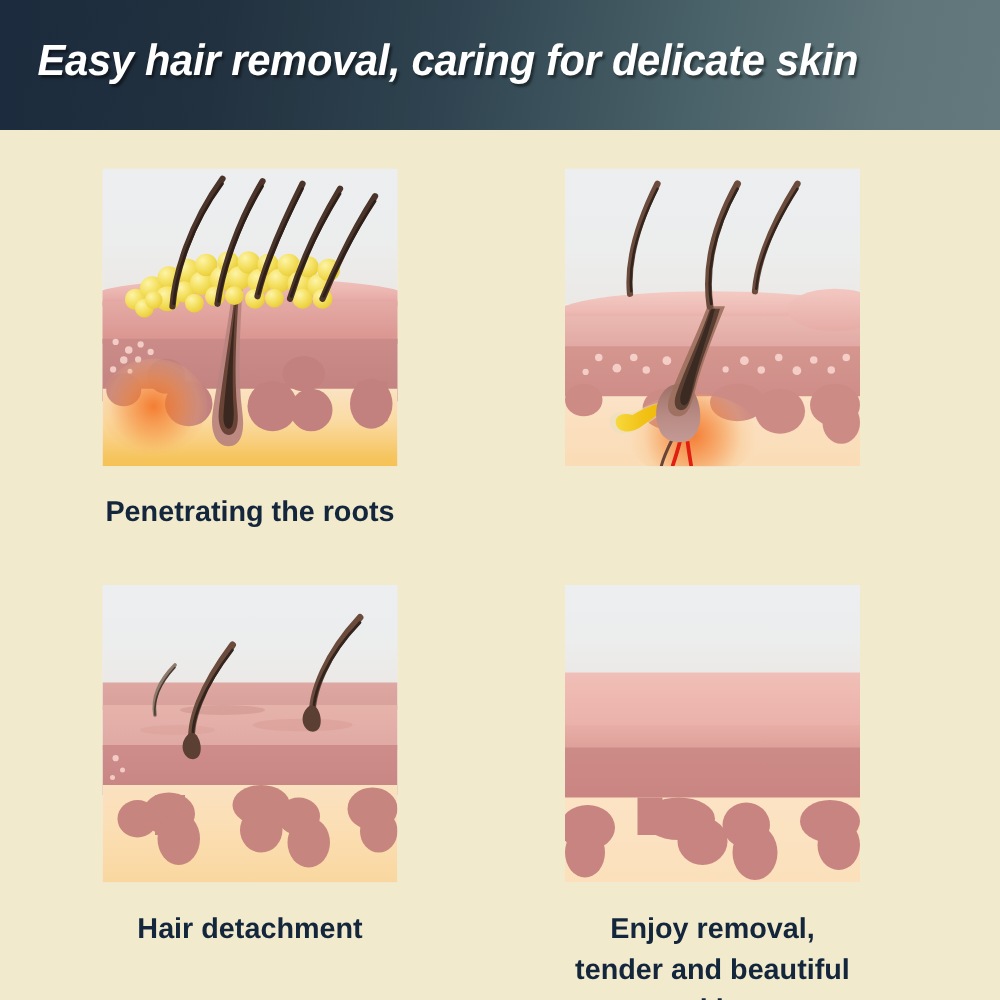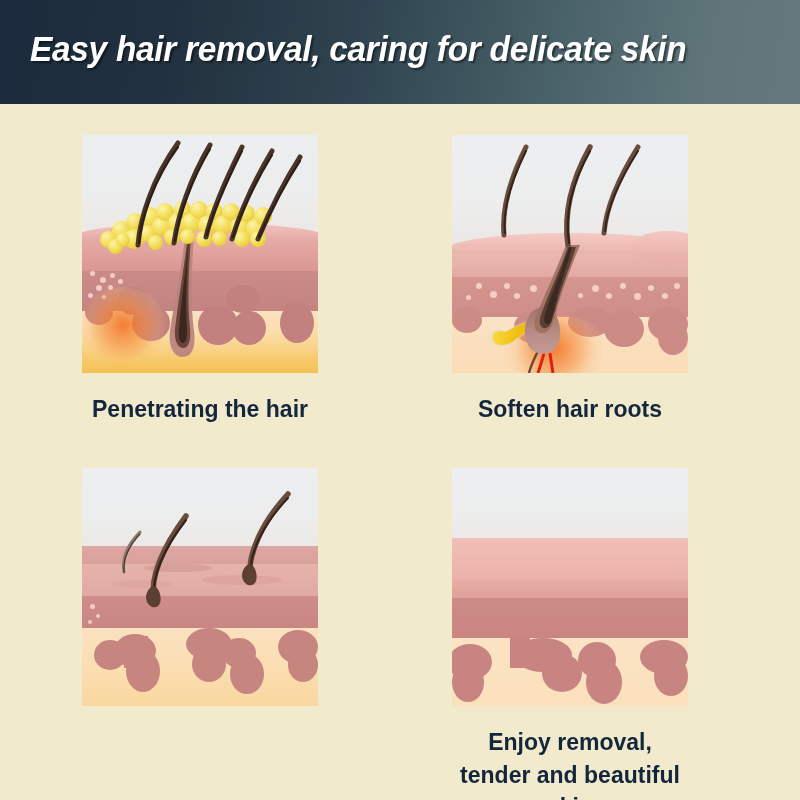--- a/index.html
+++ b/index.html
@@ -274,21 +274,21 @@
           <path d="M125 100 C131 76 145 46 160 16" stroke="#2e1f19" stroke-width="2.2"></path>
 
           <path d="M150 104 C158 78 172 46 190 16" stroke="#4b3429" stroke-width="5"></path>
           <path d="M151 102 C159 78 173 48 190 20" stroke="#2e1f19" stroke-width="2.2"></path>
 
           <path d="M176 104 C186 80 200 50 218 22" stroke="#4b3429" stroke-width="5"></path>
           <path d="M177 102 C187 80 201 52 218 26" stroke="#2e1f19" stroke-width="2.2"></path>
         </g>
       </svg>
     </div>
-    <div class="caption" style="color: rgb(19, 38, 60);">Penetrating the hair</div>
+    <div class="caption" style="color: rgb(19, 38, 60);">Penetrating the roots</div>
   </div>
 
   <div class="cell cell-2">
     <div class="panel p2">
       <div class="sky"></div>
 
       <div class="epi-top"></div>
       <div class="epi-body"></div>
       <div class="bump" style="left:178px; top:96px; width:76px; height:34px;"></div>
       <div class="derm"></div>
@@ -352,21 +352,20 @@
           <path d="M53 98 C51 78 57 50 74 16" stroke="#33241d" stroke-width="2"></path>
 
           <path d="M116 110 C112 82 118 48 138 12" stroke="#6a4b3c" stroke-width="5.5"></path>
           <path d="M117 108 C113 82 119 50 138 16" stroke="#33241d" stroke-width="2.2"></path>
 
           <path d="M152 98 C154 74 166 44 186 12" stroke="#6a4b3c" stroke-width="5"></path>
           <path d="M153 96 C155 74 167 46 186 16" stroke="#33241d" stroke-width="2"></path>
         </g>
       </svg>
     </div>
-    <div class="caption" style="color: rgb(19, 38, 60);">Soften hair roots</div>
   </div>
 
   <div class="cell cell-3">
     <div class="panel p3">
       <div class="sky"></div>
 
       <div class="epi-top"></div>
       <div class="epi-body"></div>
       <div class="derm"></div>
       <div class="fatlayer"></div>
@@ -401,20 +400,21 @@
           <path d="M72 130 C68 110 80 80 104 48" stroke="#6a4b3c" stroke-width="5.5"></path>
           <path d="M73 128 C69 110 81 82 104 52" stroke="#33241d" stroke-width="2.2"></path>
           <path d="M68 120 C62 126 63 136 70 139 C77 141 80 134 78 126 C76 119 72 116 68 120 Z" fill="#5b3f32"></path>
 
           <path d="M168 108 C166 86 180 54 206 26" stroke="#6a4b3c" stroke-width="5.5"></path>
           <path d="M169 106 C167 86 181 56 206 30" stroke="#33241d" stroke-width="2.2"></path>
           <path d="M164 98 C158 104 159 114 166 117 C173 119 176 112 174 104 C172 97 168 94 164 98 Z" fill="#5b3f32"></path>
         </g>
       </svg>
     </div>
+    <div class="caption" style="color: rgb(19, 38, 60);">Hair detachment</div>
   </div>
 
   <div class="cell cell-4">
     <div class="panel p4">
       <div class="sky"></div>
 
       <div class="epi-top"></div>
       <div class="epi-body"></div>
       <div class="derm"></div>
       <div class="fatlayer"></div>

